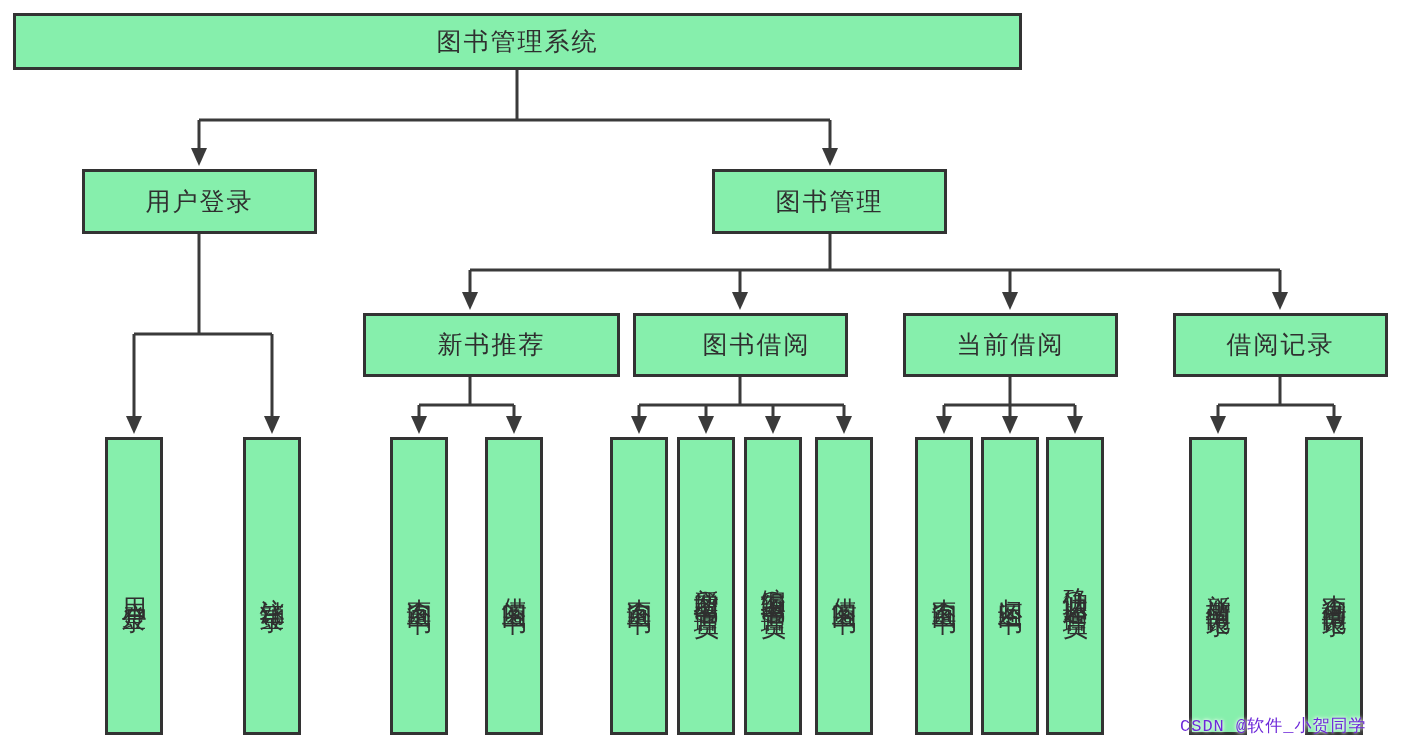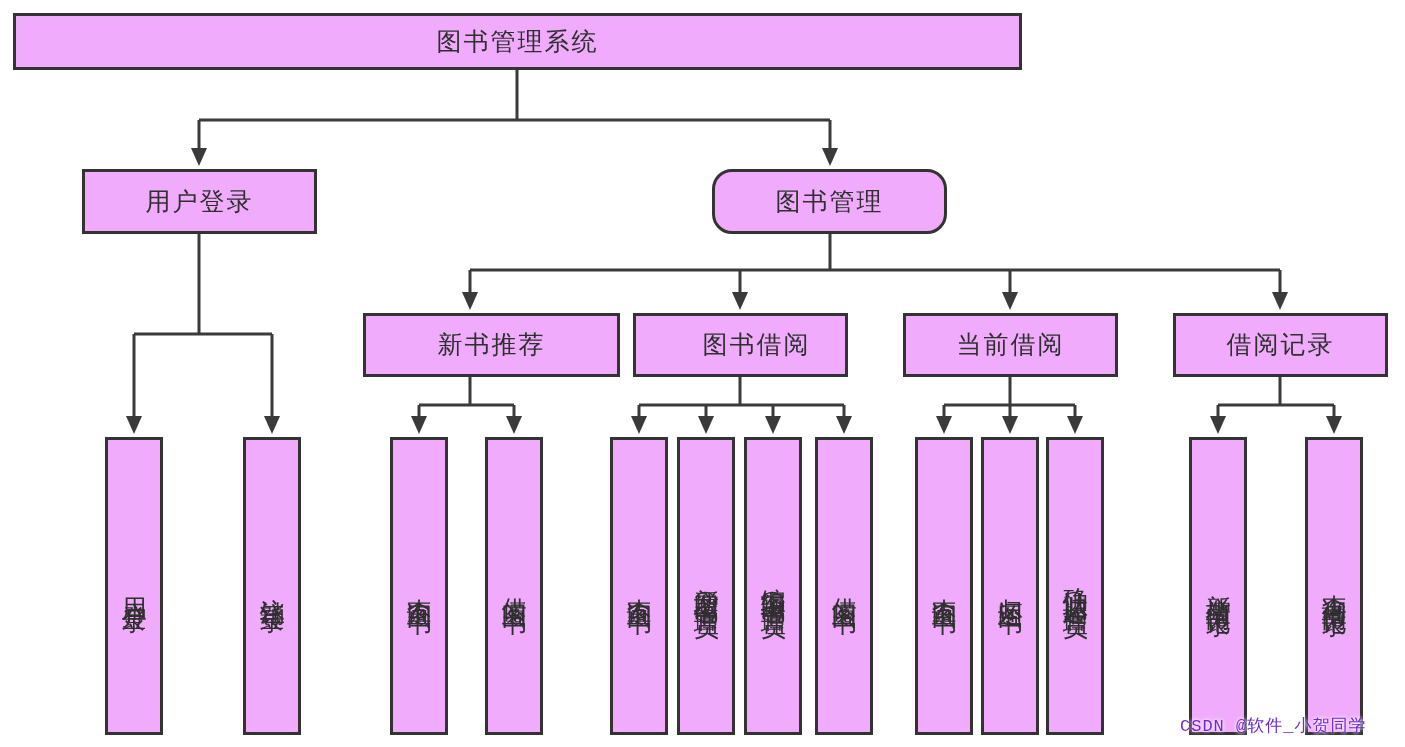--- a/index.html
+++ b/index.html
@@ -14,21 +14,21 @@
   .connectors {
     position: absolute;
     left: 0; top: 0;
     width: 1405px; height: 747px;
     pointer-events: none;
   }
   .box {
     position: absolute;
     box-sizing: border-box;
     border: 3px solid #333333;
-    background: #f0abfc;
+    background: #86efac;
     color: #2f2f2f;
     display: flex;
     align-items: center;
     justify-content: center;
     font-size: 25px;
     letter-spacing: 2px;
     text-align: center;
     line-height: 1.1;
   }
   .vbox {
@@ -84,21 +84,21 @@
       <polygon points="1002,416 1018,416 1010,434"></polygon>
       <polygon points="1067,416 1083,416 1075,434"></polygon>
       <polygon points="1210,416 1226,416 1218,434"></polygon>
       <polygon points="1326,416 1342,416 1334,434"></polygon>
     </g>
   </svg>
 
   <div class="box" style="left:13px; top:13px; width:1009px; height:57px;">图书管理系统</div>
 
   <div class="box" style="left:82px; top:169px; width:235px; height:65px;">用户登录</div>
-  <div class="box" style="left:712px; top:169px; width:235px; height:65px;border-radius:20px;">图书管理</div>
+  <div class="box" style="left:712px; top:169px; width:235px; height:65px;">图书管理</div>
 
   <div class="box" style="left:363px; top:313px; width:257px; height:64px;">新书推荐</div>
   <div class="box" style="left:633px; top:313px; width:215px; height:64px;padding-left:32px;">图书借阅</div>
   <div class="box" style="left:1173px; top:313px; width:215px; height:64px;">借阅记录</div>
   <div class="box" style="left:903px; top:313px; width:215px; height:64px;">当前借阅</div>
 
   <div class="box vbox" style="left:105px; top:437px; width:58px; height:298px;">用户登录</div>
   <div class="box vbox" style="left:243px; top:437px; width:58px; height:298px;">注销登录</div>
 
   <div class="box vbox" style="left:390px; top:437px; width:58px; height:298px;">查询图书</div>

